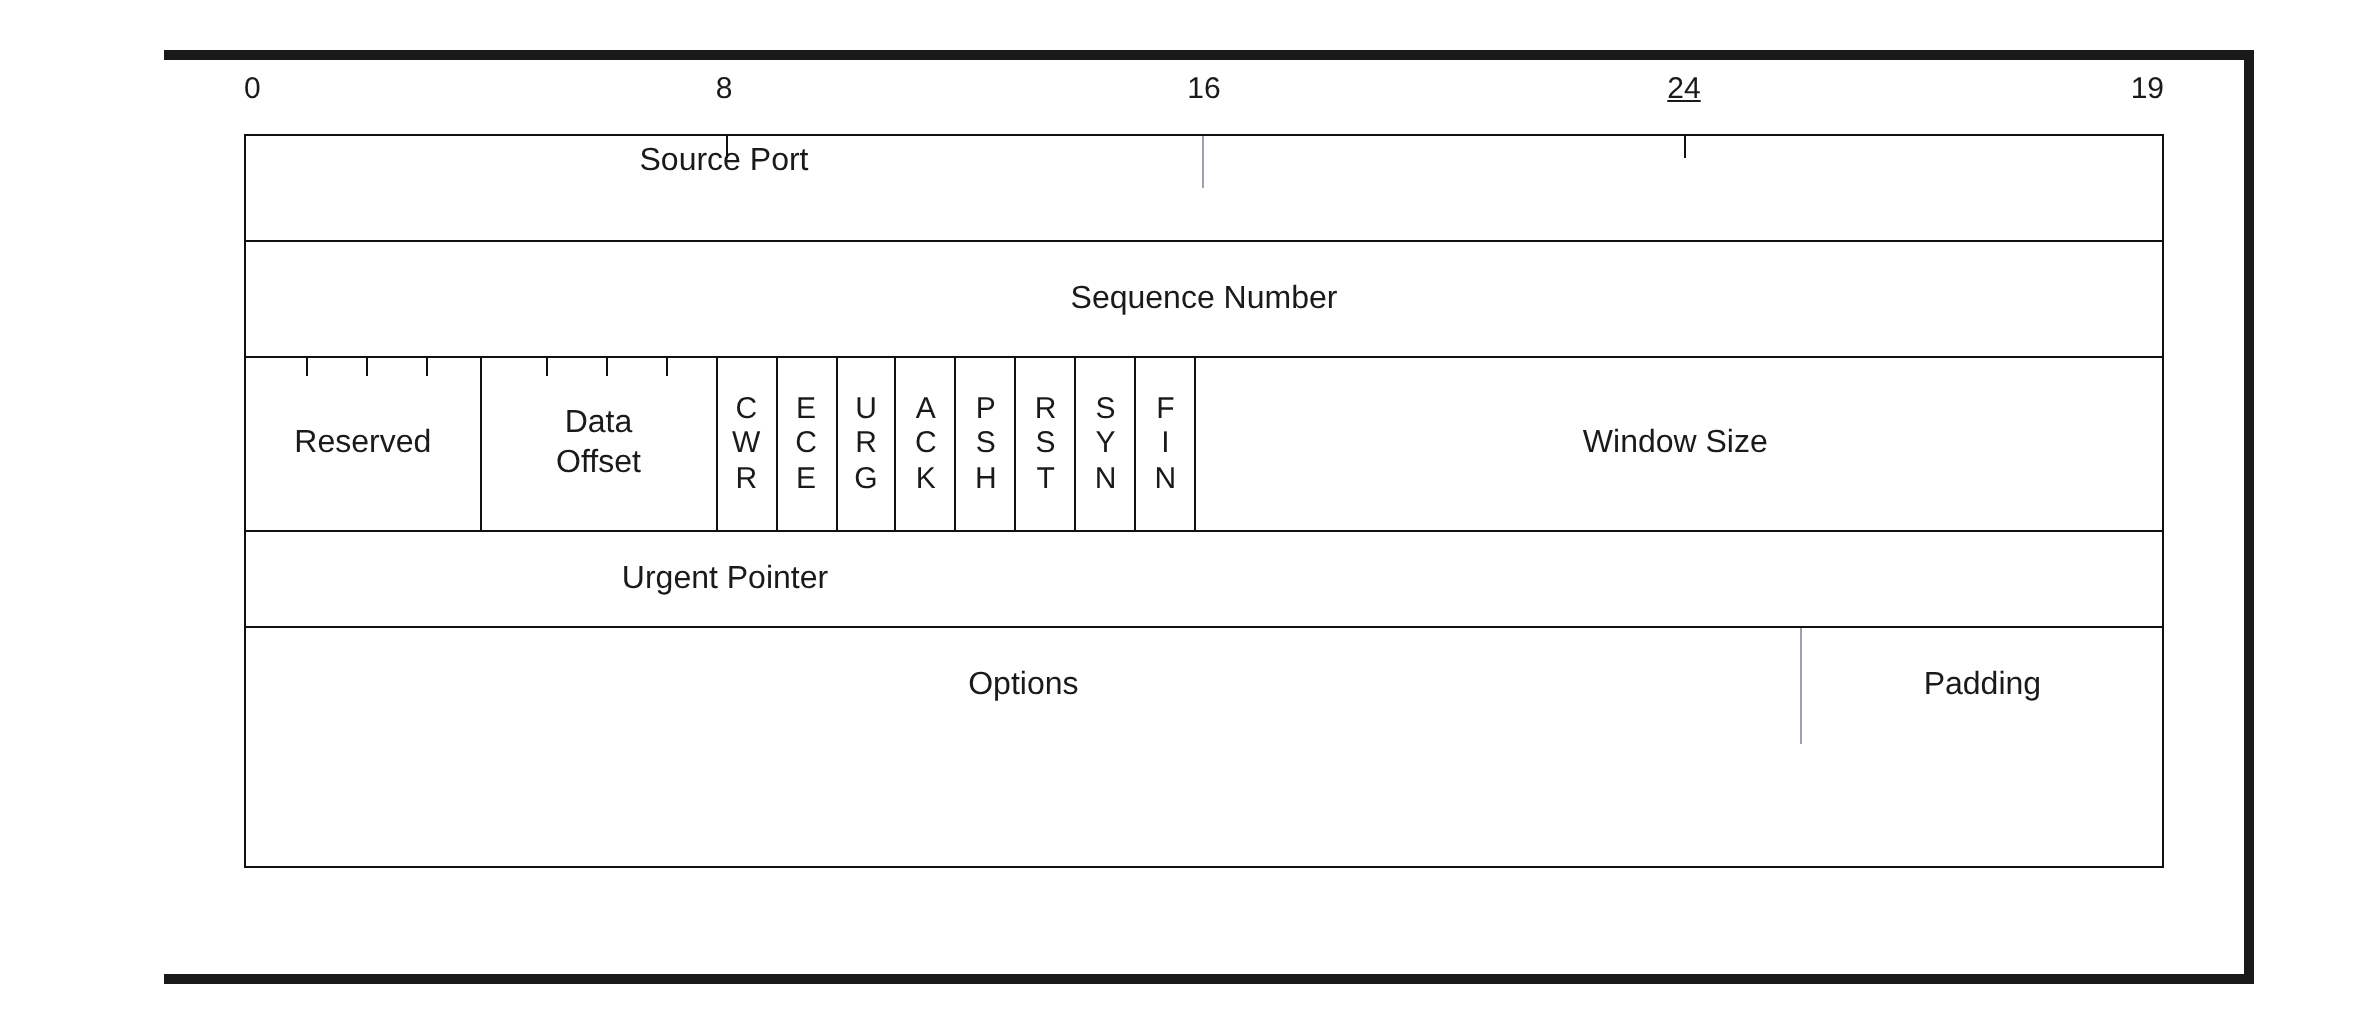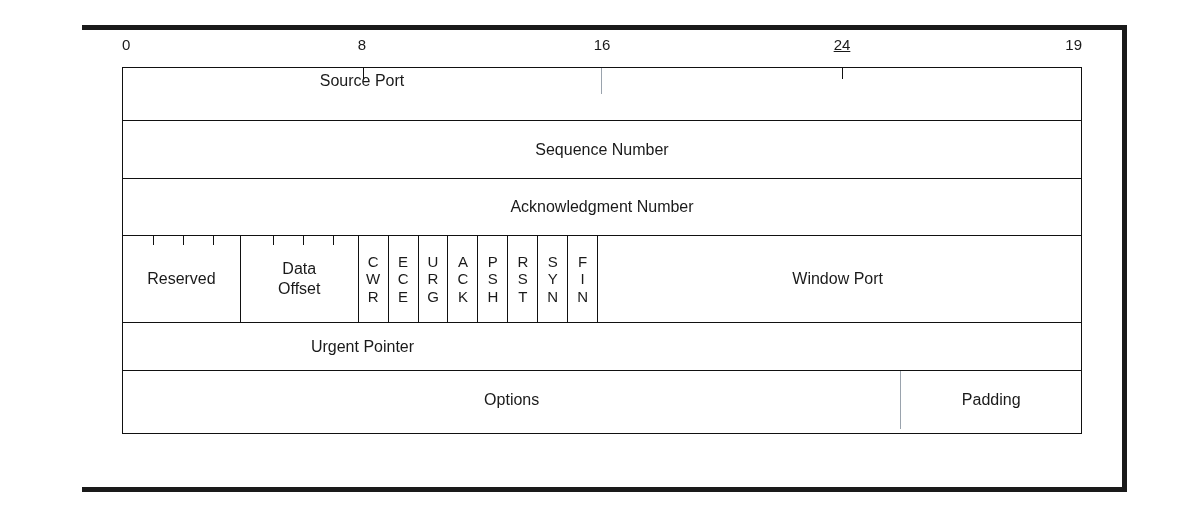--- a/index.html
+++ b/index.html
@@ -132,25 +132,20 @@
         <span class="two-line">Source Port</span>
       </div>
       <div class="tick tall" style="left: 25%;"></div>
       <div class="tick tall" style="left: 75%;"></div>
     </div>
     <div class="hdr-row" style="height: 58px;">
       <div class="cell" style="width: 100%; flex: 0 0 100%;">
         <span class="two-line">Sequence Number</span>
       </div>
     </div>
-    <div class="hdr-row" style="height: 57px;">
-      <div class="cell" style="width: 100%; flex: 0 0 100%;">
-        <span class="two-line">Acknowledgment Number</span>
-      </div>
-    </div>
     <div class="hdr-row" style="height: 87px;">
       <div class="cell divider-solid" style="width: 12.3%; flex: 0 0 12.3%;">
         <span class="two-line">Reserved</span>
       </div>
       <div class="cell divider-solid" style="width: 12.3%; flex: 0 0 12.3%;">
         <span class="two-line">Data
 Offset</span>
       </div>
       <div class="cell divider-solid flag-cell" style="width: 3.125%; flex: 0 0 3.125%;">
         <span class="flag-letter">C</span>
@@ -186,21 +181,21 @@
         <span class="flag-letter">S</span>
         <span class="flag-letter">Y</span>
         <span class="flag-letter">N</span>
       </div>
       <div class="cell divider-solid flag-cell" style="width: 3.125%; flex: 0 0 3.125%;">
         <span class="flag-letter">F</span>
         <span class="flag-letter">I</span>
         <span class="flag-letter">N</span>
       </div>
       <div class="cell" style="width: 50%; flex: 0 0 50%;">
-        <span class="two-line">Window Port</span>
+        <span class="two-line">Window Size</span>
       </div>
       <div class="tick" style="left: 3.125%;"></div>
       <div class="tick" style="left: 6.25%;"></div>
       <div class="tick" style="left: 9.375%;"></div>
       <div class="tick" style="left: 15.625%;"></div>
       <div class="tick" style="left: 18.75%;"></div>
       <div class="tick" style="left: 21.875%;"></div>
     </div>
     <div class="hdr-row" style="height: 48px;">
       <div class="cell" style="width: 50%; flex: 0 0 50%;">

